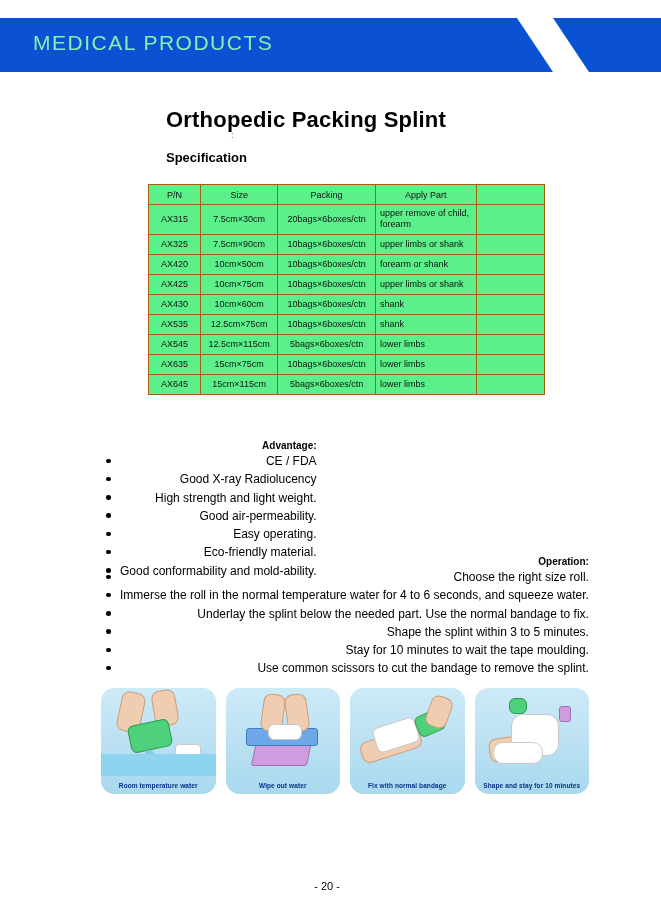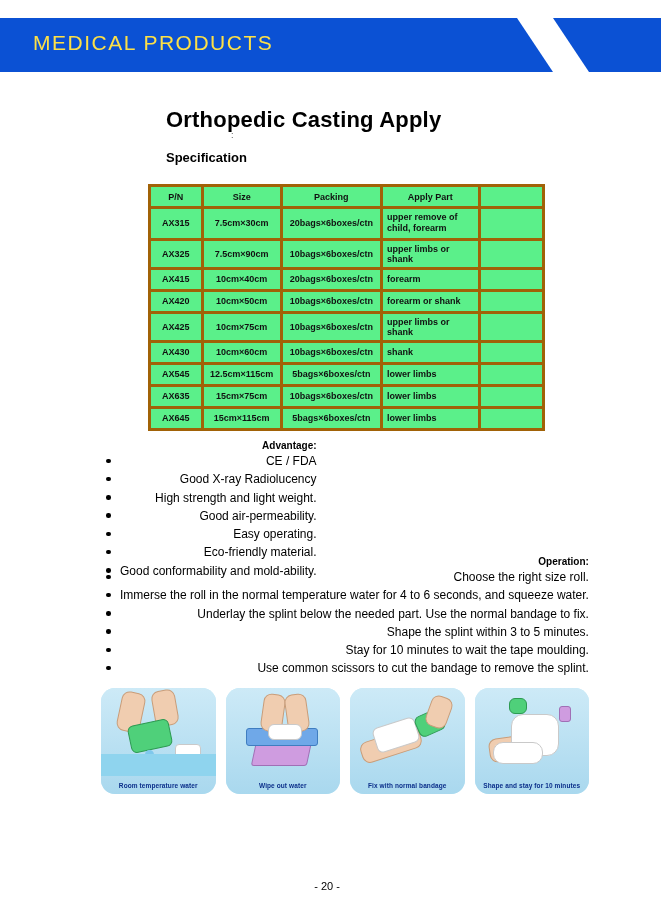--- a/index.html
+++ b/index.html
@@ -22,21 +22,21 @@
     top: 18px;
     width: 661px;
     height: 54px;
     background: #0b51d4;
     overflow: hidden;
   }
   .banner-title {
     position: absolute;
     left: 33px;
     top: 13px;
-    color: #fde047;
+    color: #86efac;
     font-size: 21px;
     letter-spacing: 1.5px;
     font-weight: 400;
     white-space: nowrap;
   }
   .banner-wedge {
     position: absolute;
     right: 0;
     top: 0;
     width: 300px;
@@ -84,24 +84,24 @@
   .spec-table {
     position: absolute;
     left: 148px;
     top: 184px;
     width: 397px;
     border-collapse: collapse;
     background: #5bf08a;
     font-size: 9px;
   }
   .spec-table td, .spec-table th {
-    border: 3px solid #a16207;
+    border: 1px solid #a16207;
     padding: 3px 4px;
     color: #111;
-    font-weight: bold;
+    font-weight: normal;
     height: 13px;
   }
   .spec-table thead td {
     text-align: center;
     font-size: 9px;
   }
   .spec-table td.c-pn { width: 48px; text-align: center; }
   .spec-table td.c-size { width: 70px; text-align: center; }
   .spec-table td.c-pack { width: 92px; text-align: center; }
   .spec-table td.c-apply { width: 110px; text-align: left; }
@@ -228,21 +228,21 @@
 </style>
 </head>
 <body>
 
 <div class="banner">
   <div class="banner-wedge"></div>
   <div class="banner-wedge2"></div>
   <div class="banner-title">MEDICAL  PRODUCTS</div>
 </div>
 
-<div class="doc-title">Orthopedic Casting Apply</div>
+<div class="doc-title">Orthopedic Packing Splint</div>
 <div class="title-dot">:</div>
 <div class="spec-label">Specification</div>
 
 <table class="spec-table">
   <thead>
     <tr>
       <td class="c-pn">P/N</td>
       <td class="c-size">Size</td>
       <td class="c-pack">Packing</td>
       <td class="c-apply" style="text-align:center">Apply Part</td>
@@ -258,43 +258,43 @@
         <td class="c-blank"></td>
       </tr>
       <tr>
         <td class="c-pn">AX325</td>
         <td class="c-size">7.5cm×90cm</td>
         <td class="c-pack">10bags×6boxes/ctn</td>
         <td class="c-apply">upper limbs or shank</td>
         <td class="c-blank"></td>
       </tr>
       <tr>
-        <td class="c-pn">AX415</td>
-        <td class="c-size">10cm×40cm</td>
-        <td class="c-pack">20bags×6boxes/ctn</td>
-        <td class="c-apply">forearm</td>
-        <td class="c-blank"></td>
-      </tr>
-      <tr>
         <td class="c-pn">AX420</td>
         <td class="c-size">10cm×50cm</td>
         <td class="c-pack">10bags×6boxes/ctn</td>
         <td class="c-apply">forearm or shank</td>
         <td class="c-blank"></td>
       </tr>
       <tr>
         <td class="c-pn">AX425</td>
         <td class="c-size">10cm×75cm</td>
         <td class="c-pack">10bags×6boxes/ctn</td>
         <td class="c-apply">upper limbs or shank</td>
         <td class="c-blank"></td>
       </tr>
       <tr>
         <td class="c-pn">AX430</td>
         <td class="c-size">10cm×60cm</td>
+        <td class="c-pack">10bags×6boxes/ctn</td>
+        <td class="c-apply">shank</td>
+        <td class="c-blank"></td>
+      </tr>
+      <tr>
+        <td class="c-pn">AX535</td>
+        <td class="c-size">12.5cm×75cm</td>
         <td class="c-pack">10bags×6boxes/ctn</td>
         <td class="c-apply">shank</td>
         <td class="c-blank"></td>
       </tr>
       <tr>
         <td class="c-pn">AX545</td>
         <td class="c-size">12.5cm×115cm</td>
         <td class="c-pack">5bags×6boxes/ctn</td>
         <td class="c-apply">lower limbs</td>
         <td class="c-blank"></td>

